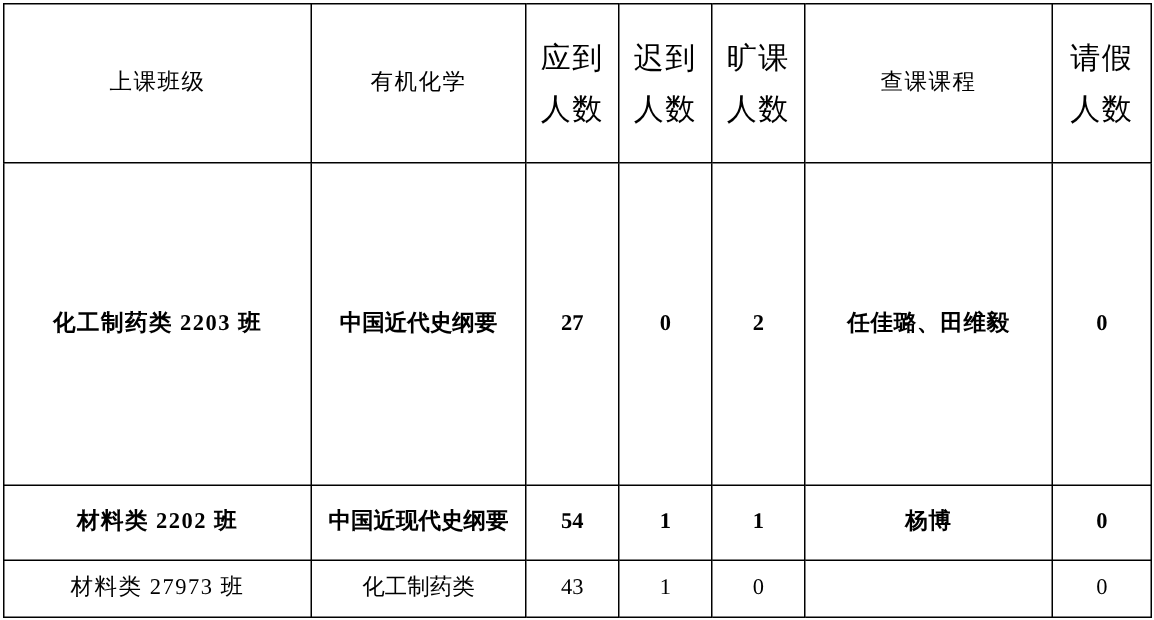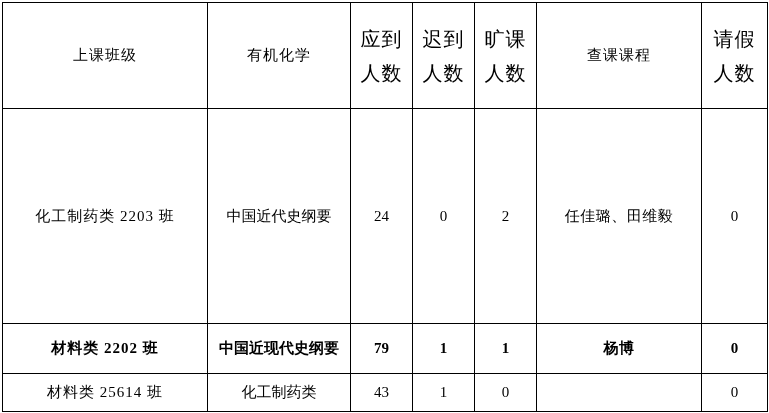--- a/index.html
+++ b/index.html
@@ -53,21 +53,21 @@
   }
   tr.head th.wide-head {
     font-size: 15px;
     margin-top: 23px;
   }
   tr.head th.narrow-head {
     font-size: 20px;
     line-height: 1.7;
   }
   
-  tr.r0 td { height: 215px; }
+  tr.r0 td { height: 215px; font-weight: bold; }
   tr.r1 td { height: 50px; font-weight: bold; }
   tr.r2 td { height: 38px; }
 
   td.cls { letter-spacing: 1px; }
   td.course { font-size: 14px; line-height: 1.55; }
   td.num { font-size: 15px; }
   td.names { font-size: 15px; letter-spacing: 0.5px; }
 </style>
 </head>
 <body>
@@ -103,37 +103,37 @@
         <th class="narrow-head">
           <div>请假</div>
           <div>人数</div>
         </th>
       </tr>
     </thead>
     <tbody>
       <tr class="r0">
         <td class="cls">化工制药类 2203 班</td>
         <td class="course">中国近代史纲要</td>
-        <td class="num">24</td>
+        <td class="num">27</td>
         <td class="num">0</td>
         <td class="num">2</td>
         <td class="names">任佳璐、田维毅</td>
         <td class="num">0</td>
       </tr>
       <tr class="r1">
         <td class="cls">材料类 2202 班</td>
         <td class="course">中国近现代史纲要</td>
-        <td class="num">79</td>
+        <td class="num">54</td>
         <td class="num">1</td>
         <td class="num">1</td>
         <td class="names">杨博</td>
         <td class="num">0</td>
       </tr>
       <tr class="r2">
-        <td class="cls">材料类 25614 班</td>
+        <td class="cls">材料类 27973 班</td>
         <td class="course">化工制药类</td>
         <td class="num">43</td>
         <td class="num">1</td>
         <td class="num">0</td>
         <td class="names"></td>
         <td class="num">0</td>
       </tr>
     </tbody>
   </table>
 </div>

